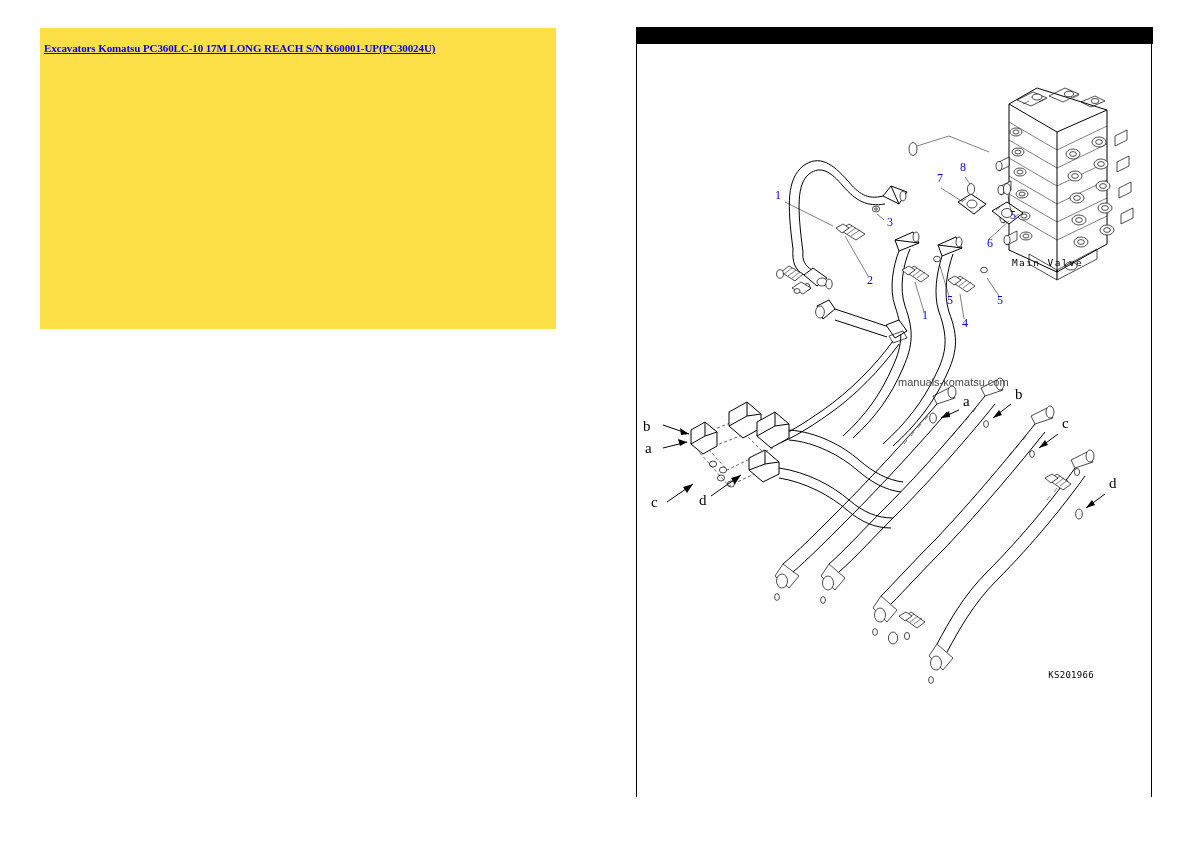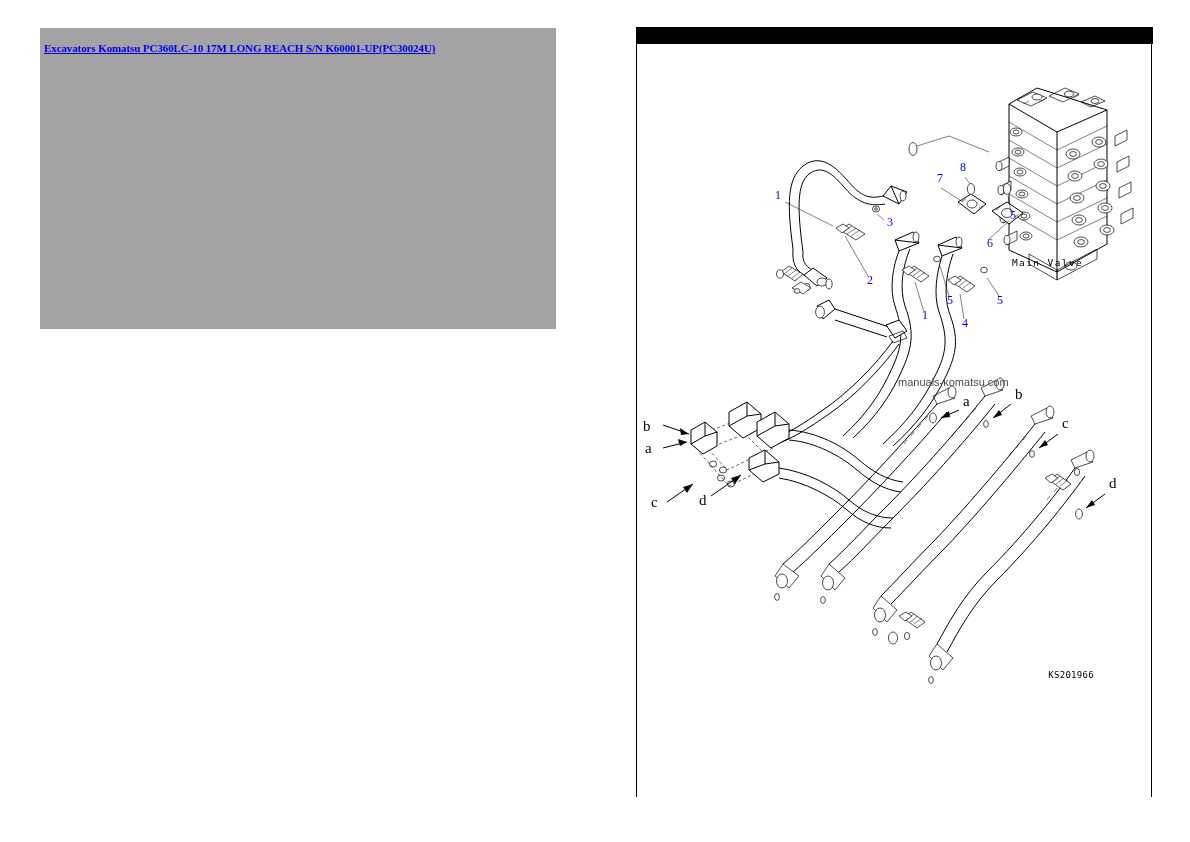--- a/index.html
+++ b/index.html
@@ -16,21 +16,21 @@
     overflow: hidden;
   }
 
   
   #left-panel {
     position: absolute;
     left: 40px;
     top: 28px;
     width: 516px;
     height: 301px;
-    background: #a3a3a3;
+    background: #fde047;
   }
   #catalog-title-link {
     position: absolute;
     left: 4px;
     top: 14px;
     width: 508px;
     color: #0000ee;
     font-family: "Liberation Serif", serif;
     font-size: 11px;
     font-weight: bold;

